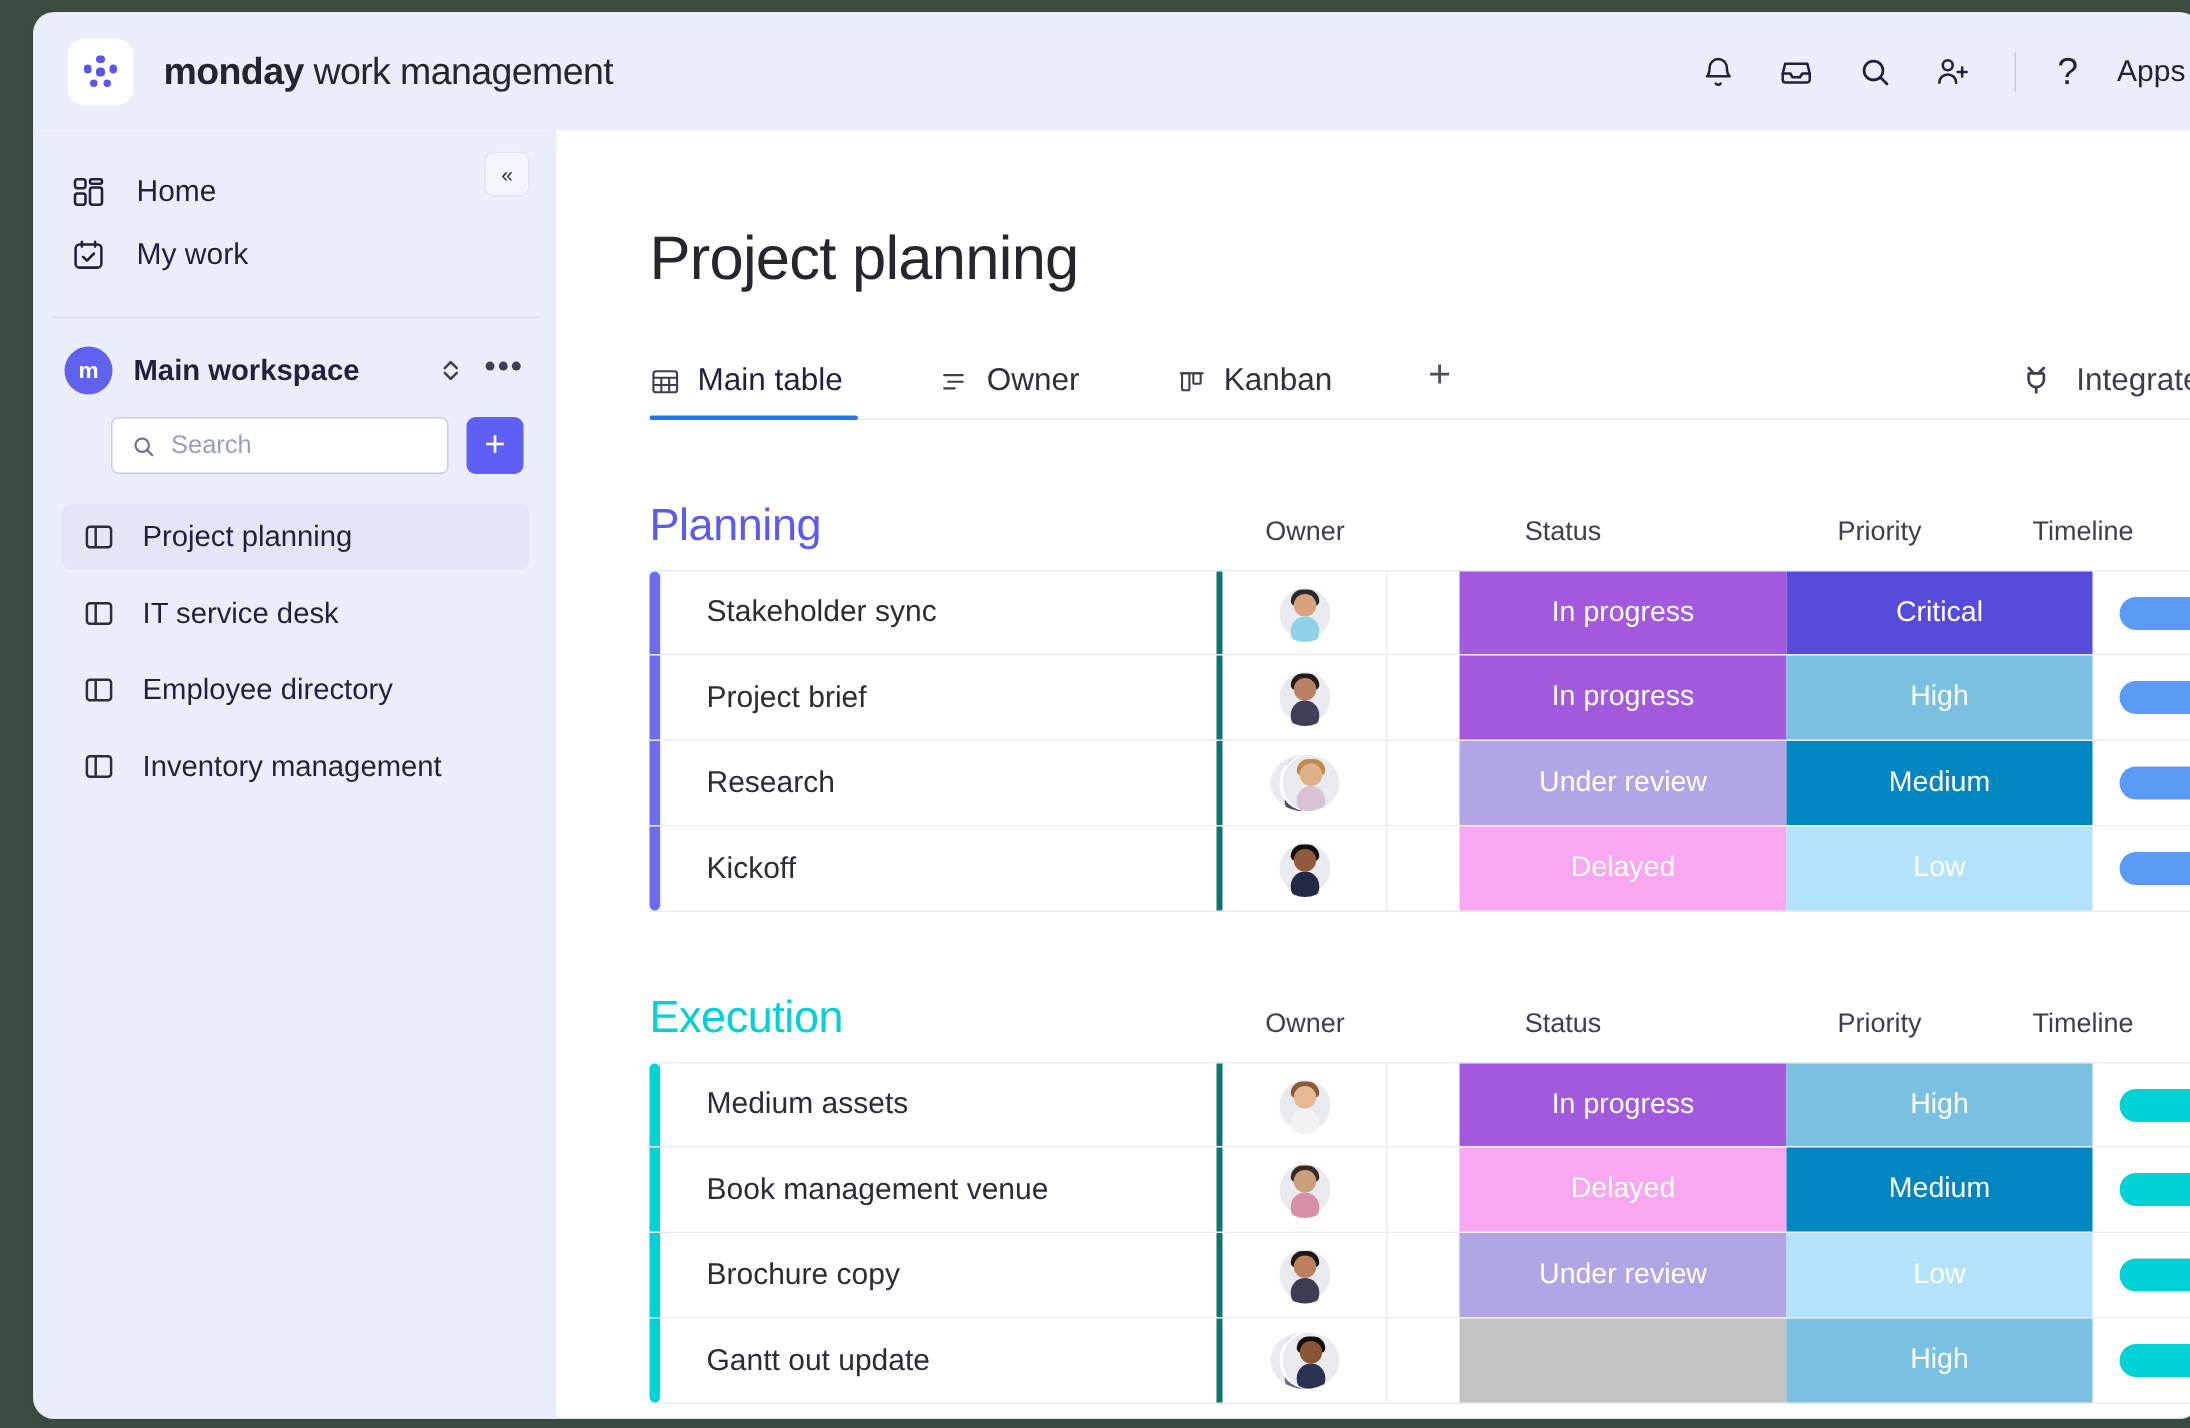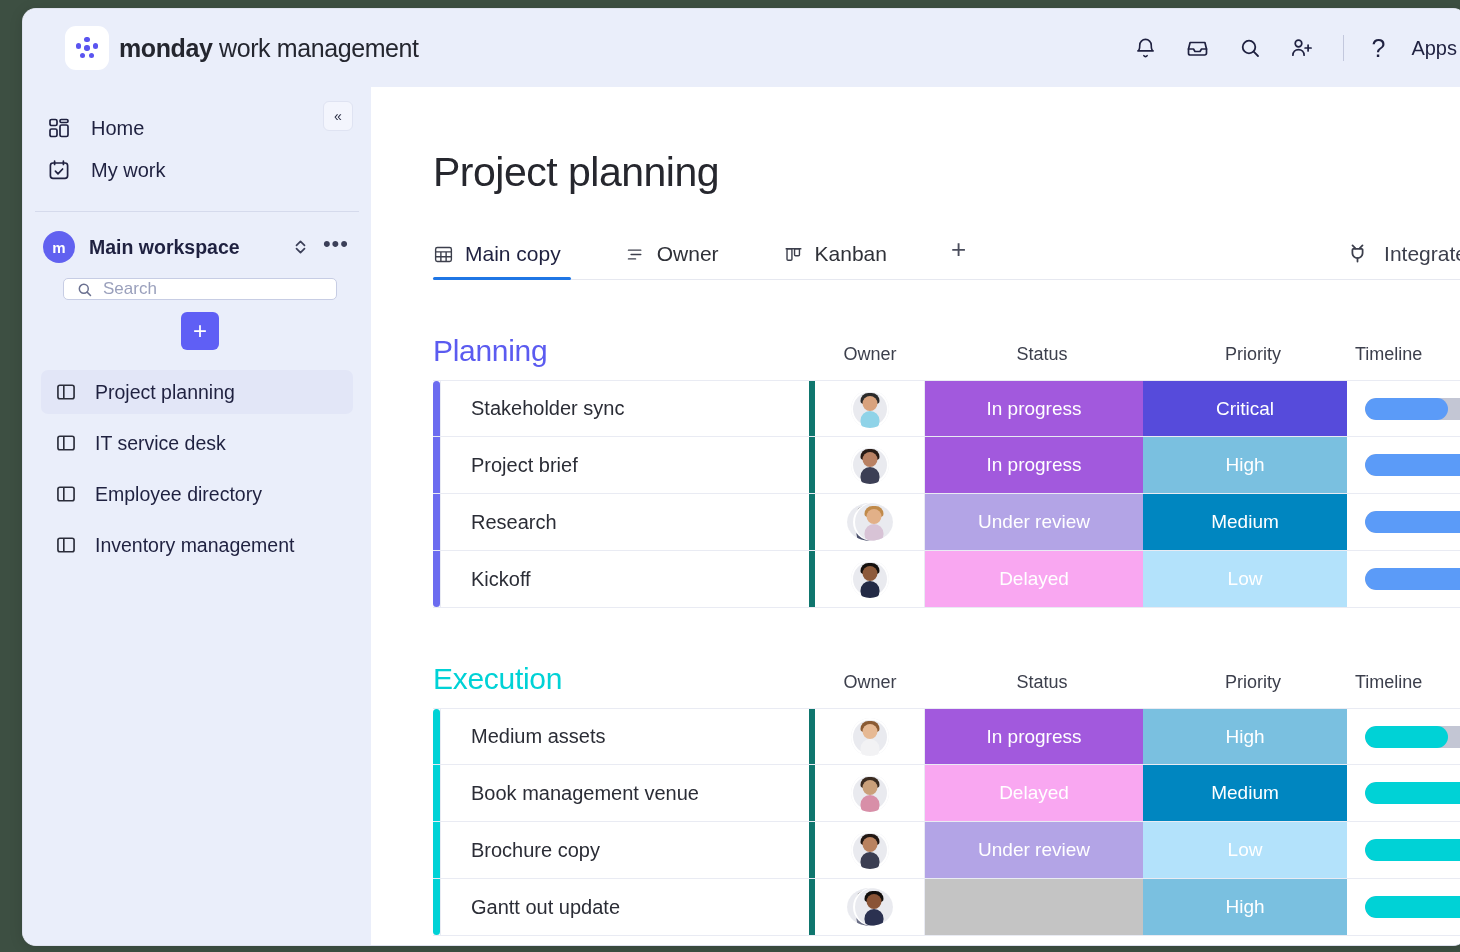--- a/index.html
+++ b/index.html
@@ -24,21 +24,21 @@
     box-shadow: 0 2px 14px rgba(0,0,0,.12);
   }
 
   
   .topbar {
     position: absolute; left: 0; top: 0;
     width: 100%; height: 78px;
     background: #eaeefa;
     display: flex; align-items: center;
   }
-  .brand { display: flex; align-items: center; padding-left: 22px; gap: 10px; margin-left: 20px; }
+  .brand { display: flex; align-items: center; padding-left: 22px; gap: 20px; }
   .logo-tile {
     width: 44px; height: 44px; border-radius: 11px;
     background: #ffffff;
     display: flex; align-items: center; justify-content: center;
   }
   .logo-dots { position: relative; width: 24px; height: 24px; }
   .logo-dots i {
     position: absolute; width: 5.4px; height: 5.4px; border-radius: 50%;
     background: #5a54f0; display: block;
   }
@@ -86,21 +86,21 @@
   .ws-row { display: flex; align-items: center; gap: 14px; padding: 0 22px 0 20px; height: 34px; }
   .ws-avatar {
     width: 32px; height: 32px; border-radius: 50%;
     background: #6161f0; color: #fff; font-size: 15px; font-weight: 600;
     display: flex; align-items: center; justify-content: center;
   }
   .ws-name { font-size: 19.5px; font-weight: 700; color: #1f2140; }
   .ws-chev { margin-left: auto; color: #3b3f58; font-size: 13px; line-height: 1; display:flex; flex-direction:column; cursor:pointer;}
   .ws-dots { color: #3b3f58; font-size: 22px; letter-spacing: 1px; line-height: 10px; cursor: pointer; padding-bottom: 6px; }
 
-  .search-row { display: flex; align-items: center; gap: 12px; padding: 14px 22px 0 28px; flex-direction: column; }
+  .search-row { display: flex; align-items: center; gap: 12px; padding: 14px 22px 0 51px; }
   .search-box {
     flex: 1; height: 38px; border: 1px solid #c7cde4; border-radius: 5px;
     background: #ffffff; display: flex; align-items: center; gap: 10px; padding: 0 12px;
   }
   .search-box input {
     border: none; outline: none; font-size: 17px; color: #1f2140;
     font-family: inherit; background: transparent; width: 100%;
   }
   .search-box input::placeholder { color: #9aa0bc; }
   .add-btn {
@@ -175,31 +175,31 @@
     border-bottom: 1px solid #e9ebf3;
     background: #fff;
   }
   .row:first-child { border-top: 1px solid #e9ebf3; }
   .row-accent { width: 7px; flex: 0 0 7px; }
   .row:first-child .row-accent { border-radius: 4px 4px 0 0; }
   .row:last-child .row-accent { border-radius: 0 0 4px 4px; }
   .cell-name {
     flex: 0 0 375px; display: flex; align-items: center;
     padding-left: 30px; font-size: 20px; color: #2b2d36;
-    border-left: 1px solid #e9ebf3; border-right: 6px solid #0f766e;
+    border-left: 1px solid #e9ebf3; border-right: 4px solid #0f766e;
   }
   .cell-owner {
     flex: 0 0 110px; display: flex; align-items: center; justify-content: center;
     border-right: 1px solid #e9ebf3;
   }
   .cell-status, .cell-priority {
     display: flex; align-items: center; justify-content: center;
     color: #fff; font-size: 19px;
   }
-  .cell-status { flex: 0 0 218px; }
+  .cell-status { flex: 0 0 218px; margin-left: 48px; }
   .cell-priority { flex: 0 0 204px; }
   .cell-timeline {
     flex: 1 1 auto; display: flex; align-items: center;
     padding-left: 18px; padding-right: 0;
   }
   .tl-track {
     width: 230px; height: 22px; border-radius: 11px; background: #c3c6d4;
     overflow: hidden; position: relative;
   }
   .tl-fill { height: 100%; border-radius: 11px; }
@@ -380,21 +380,21 @@
     <div class="page-title">Project planning</div>
 
     <div class="tabs">
       <div class="tab active">
         <span>
           <svg width="21" height="21" viewBox="0 0 24 24" fill="none" stroke="#3c3f4c" stroke-width="1.6">
             <rect x="3" y="4" width="18" height="16" rx="2"></rect>
               <path d="M3 9h18M3 14.5h18M9 9v11M15 9v11"></path>
           </svg>
         </span>
-        <span>Main copy</span>
+        <span>Main table</span>
       </div>
       <div class="tab">
         <span>
           <svg width="21" height="21" viewBox="0 0 24 24" fill="none" stroke="#3c3f4c" stroke-width="1.7" stroke-linecap="round">
             <path d="M4 7h14M7 12h11M4 17h8"></path>
           </svg>
         </span>
         <span>Owner</span>
       </div>
       <div class="tab">

